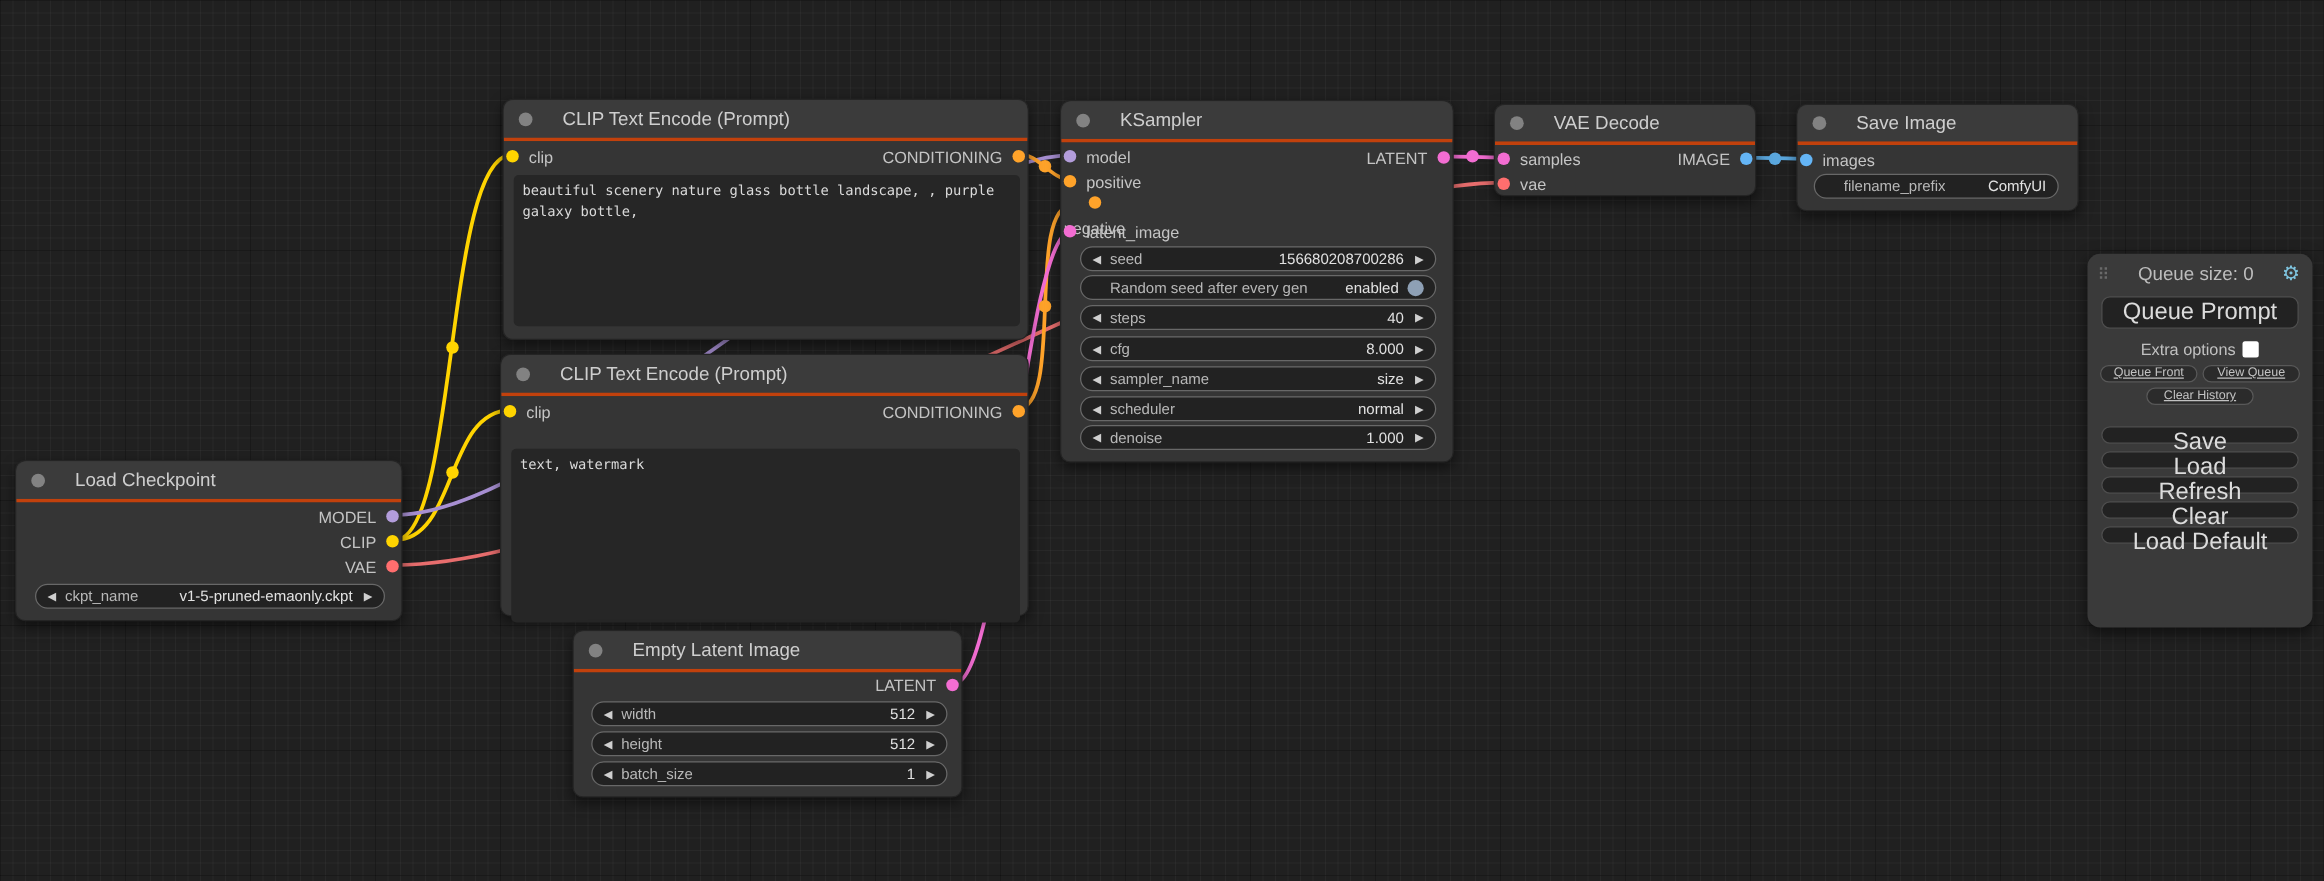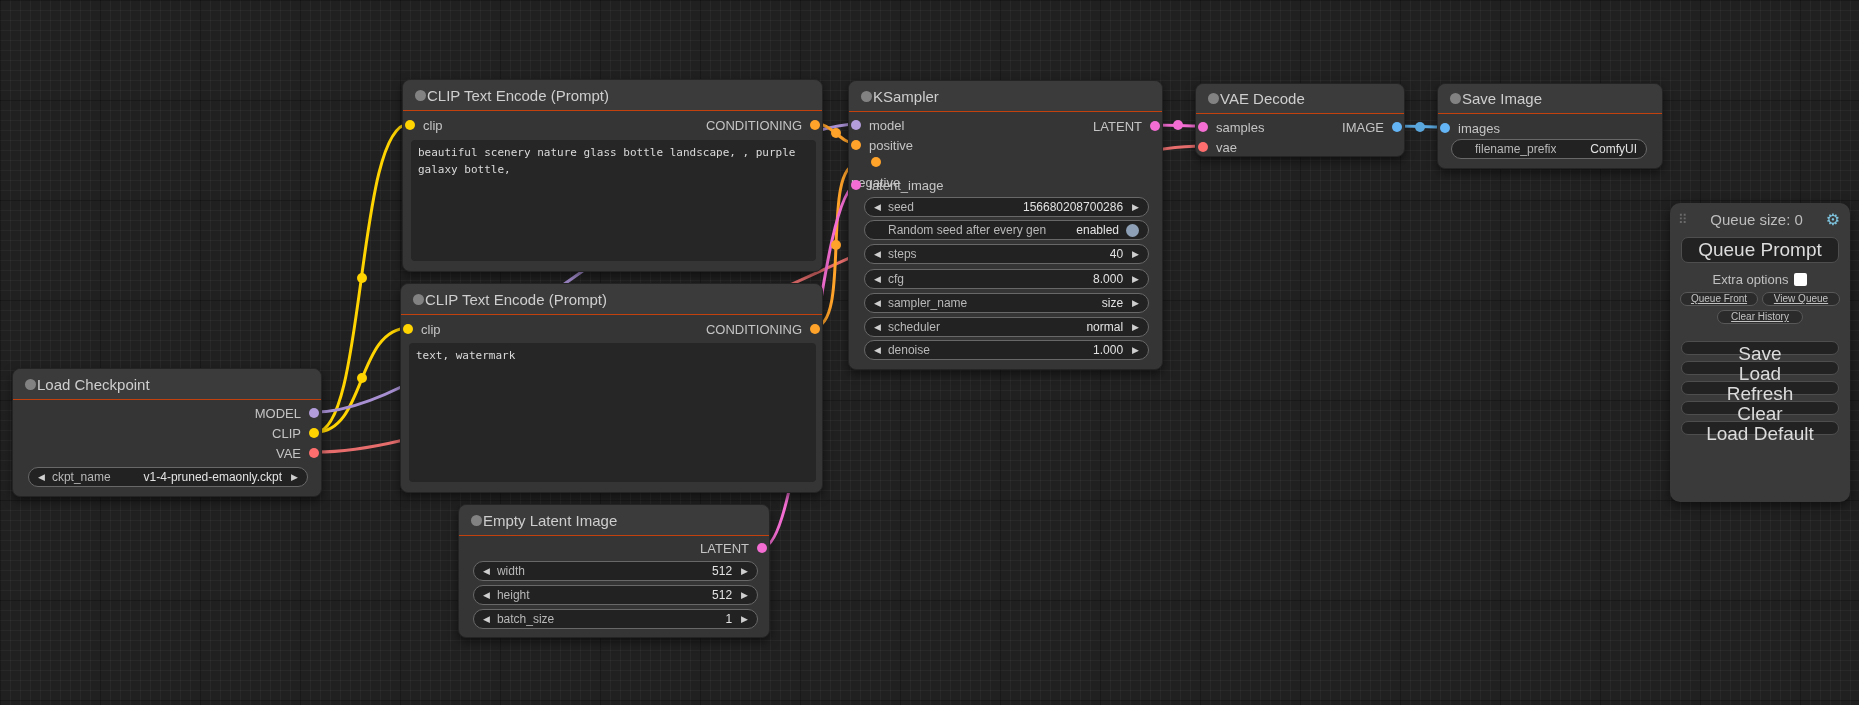--- a/index.html
+++ b/index.html
@@ -15,22 +15,22 @@
     font-family:"Liberation Sans",sans-serif;
   }
   #wires{position:absolute;left:0;top:0;z-index:1;}
   #wires path{fill:none;stroke-width:3;stroke-linecap:round;}
   .node{
     position:absolute;z-index:2;background:#353535;border:1px solid #242424;
     border-radius:8px;box-shadow:0 4px 10px rgba(0,0,0,.5);box-sizing:border-box;
     color:#c8c8c8;
   }
   .node-title{
-    height:30px;display:flex;align-items:center;gap:1px;padding:0 12px;
-    background:#3b3b3b;border-bottom:1px solid #c2410c;border-radius:8px 8px 0 0;
+    height:30px;display:flex;align-items:center;gap:24px;padding:0 12px;
+    background:#3b3b3b;border-bottom:3px solid #c2410c;border-radius:8px 8px 0 0;
     color:#cecece;font-size:15px;white-space:nowrap;overflow:hidden;
   }
   .tdot{width:11px;height:11px;border-radius:50%;background:#828282;flex:0 0 auto;}
   .port{position:absolute;height:16px;display:flex;align-items:center;gap:8px;
     font-size:13px;color:#c4c4c4;white-space:nowrap;}
   .port.in{left:2px;}
   .port.out{right:2px;flex-direction:row-reverse;}
   .pdot{width:10px;height:10px;border-radius:50%;flex:0 0 auto;}
   .widget{
     position:absolute;height:20px;background:#222;border:1px solid #686868;
@@ -111,21 +111,21 @@
       <span class="pdot" style="background:#ffd400;"></span>
       <span>CLIP</span>
     </div>
     <div class="port out" style="top:76px;">
       <span class="pdot" style="background:#ff6e6e;"></span>
       <span>VAE</span>
     </div>
     <div class="widget" style="left:15px;top:98px;width:280px;">
       <span class="arrow">◀</span>
       <span class="wlabel">ckpt_name</span>
-      <span class="wvalue">v1-4-pruned-emaonly.ckpt</span>
+      <span class="wvalue">v1-5-pruned-emaonly.ckpt</span>
       <span class="arrow right">▶</span>
     </div>
   </div>
 
   <div class="node" style="left:402px;top:79px;width:421px;height:193px;">
     <div class="node-title">
       <span class="tdot"></span>
       <span>CLIP Text Encode (Prompt)</span>
     </div>
     <div class="port in" style="top:37px;">
@@ -145,21 +145,21 @@
       <span>CLIP Text Encode (Prompt)</span>
     </div>
     <div class="port in" style="top:37px;">
       <span class="pdot" style="background:#ffd400;"></span>
       <span>clip</span>
     </div>
     <div class="port out" style="top:37px;">
       <span class="pdot" style="background:#ffa32a;"></span>
       <span>CONDITIONING</span>
     </div>
-    <div class="prompt-box" style="left:8px;top:59px;width:407px;height:139px;">text, watermark</div>
+    <div class="prompt-box" style="left:8px;top:75px;width:407px;height:139px;">text, watermark</div>
   </div>
 
   <div class="node" style="left:458px;top:504px;width:312px;height:134px;">
     <div class="node-title">
       <span class="tdot"></span>
       <span>Empty Latent Image</span>
     </div>
     <div class="port out" style="top:35px;">
       <span class="pdot" style="background:#f36dd2;"></span>
       <span>LATENT</span>

